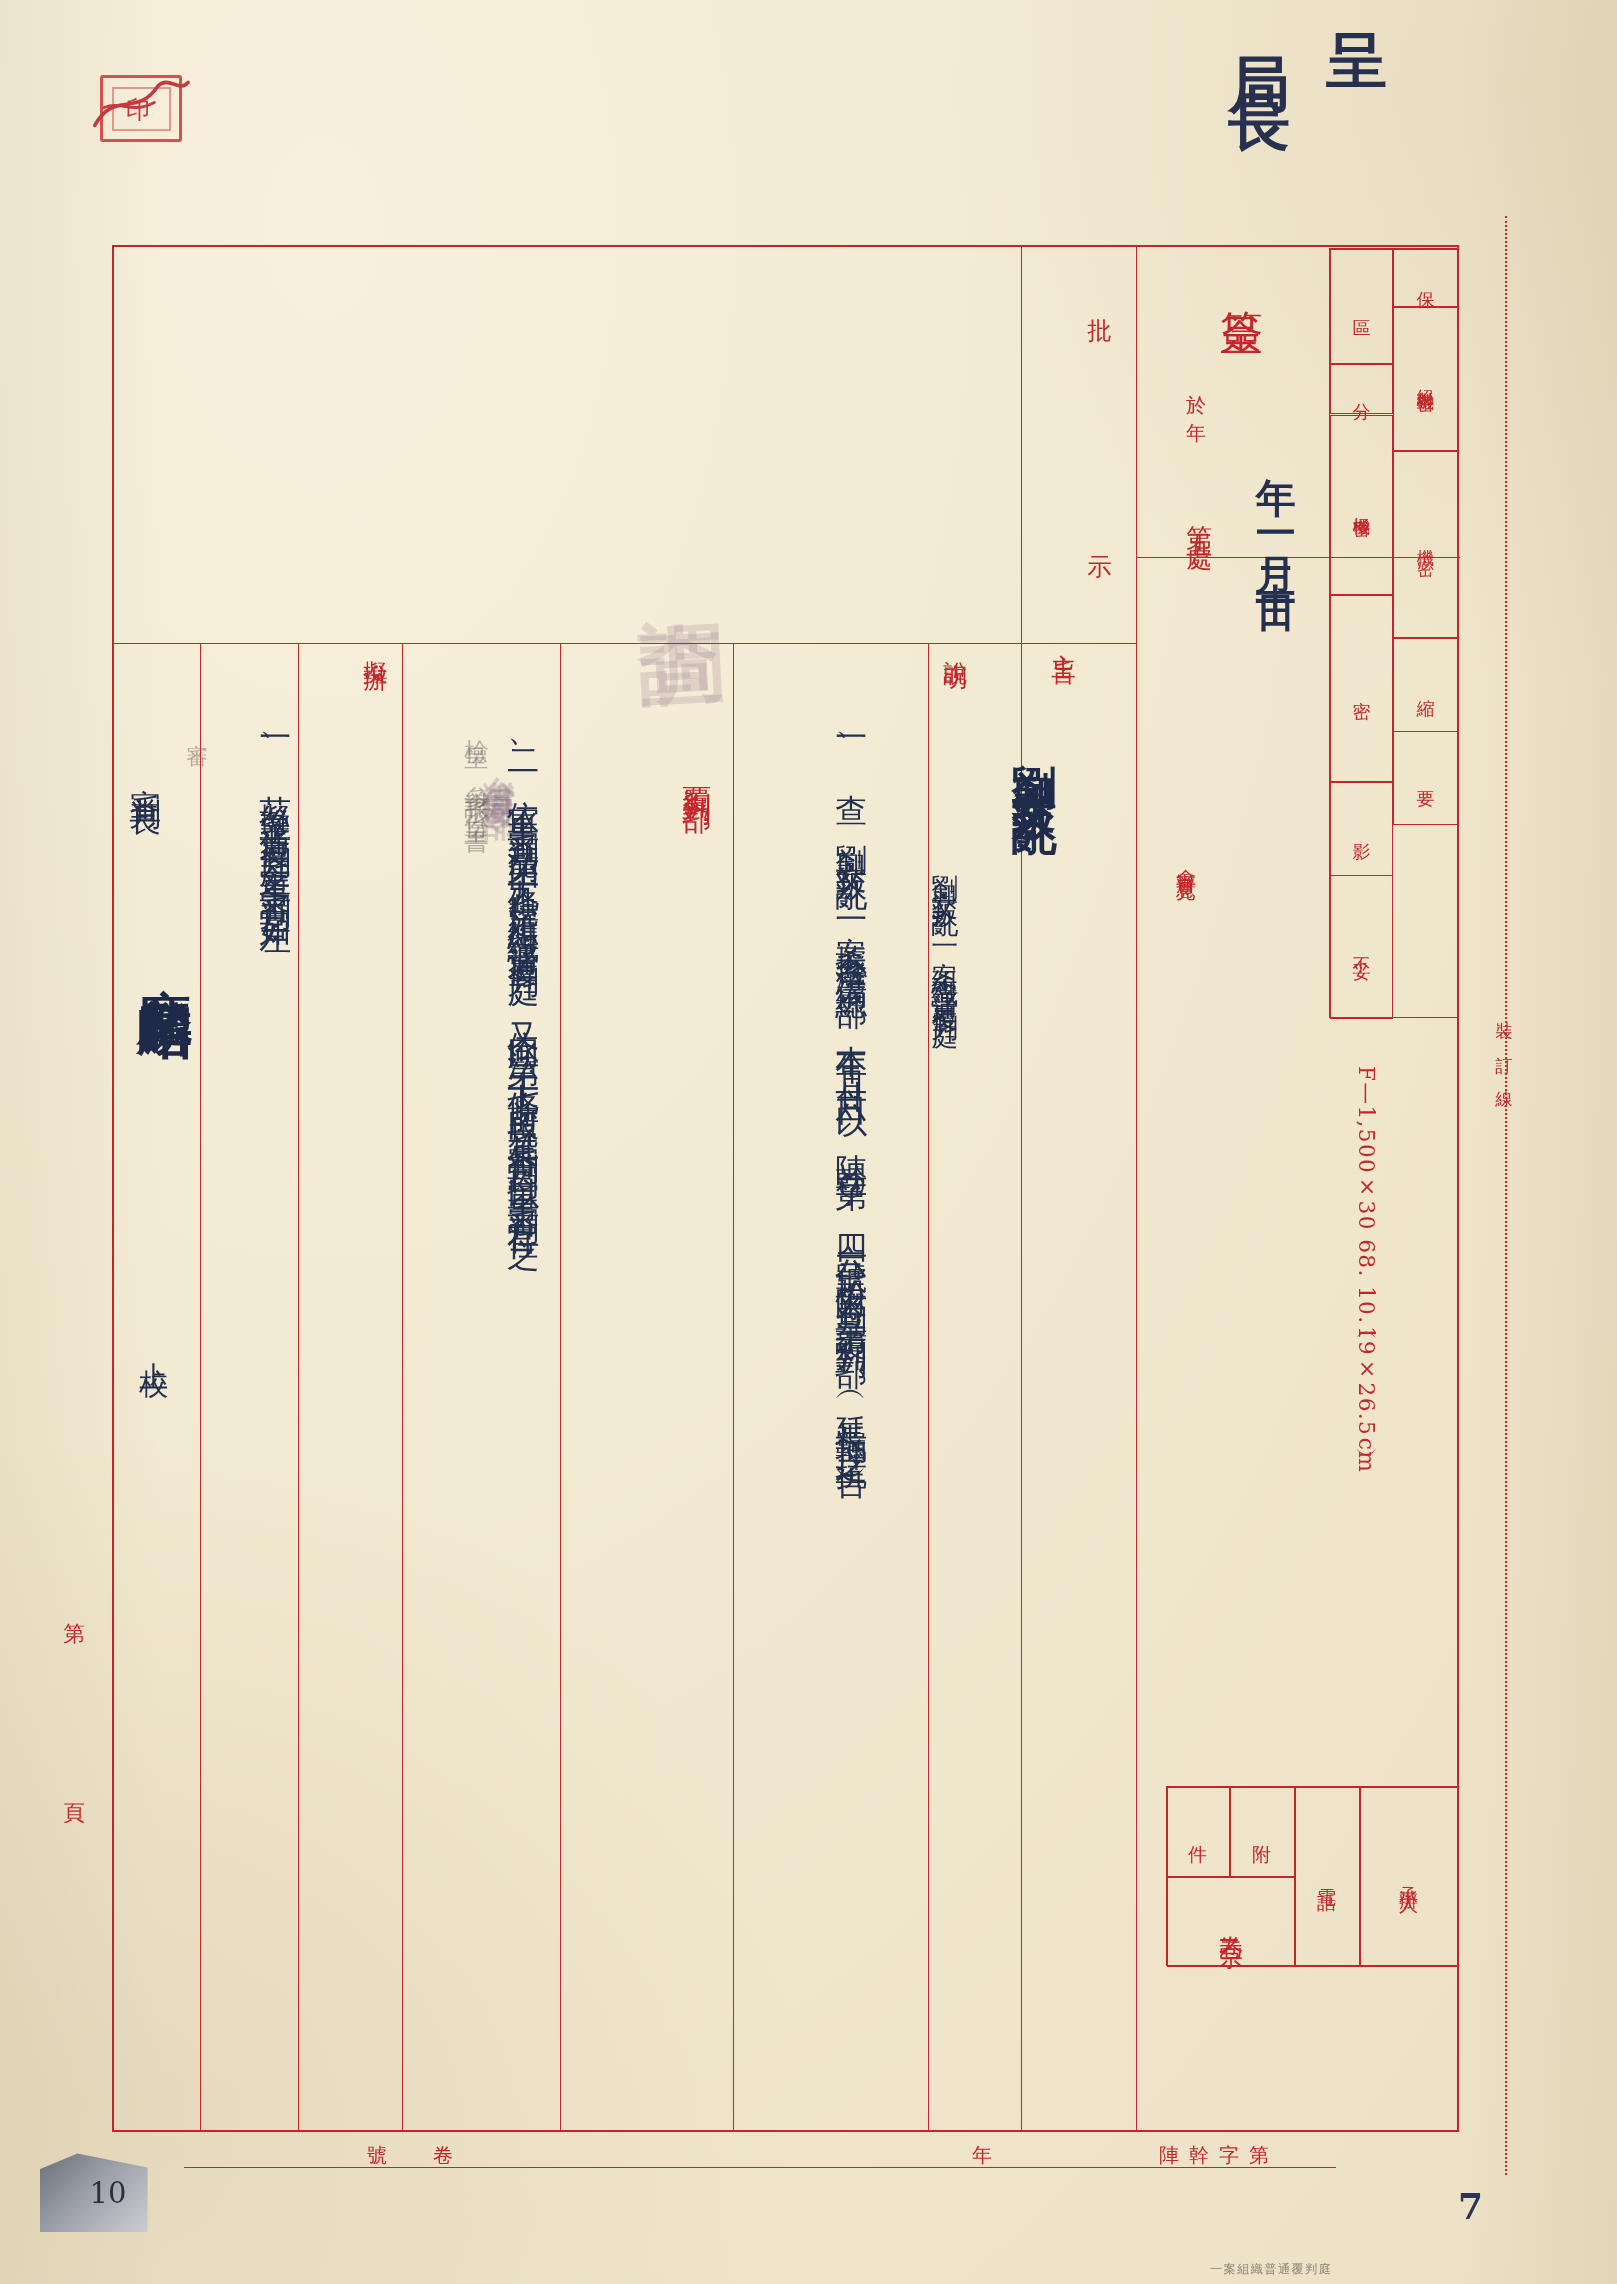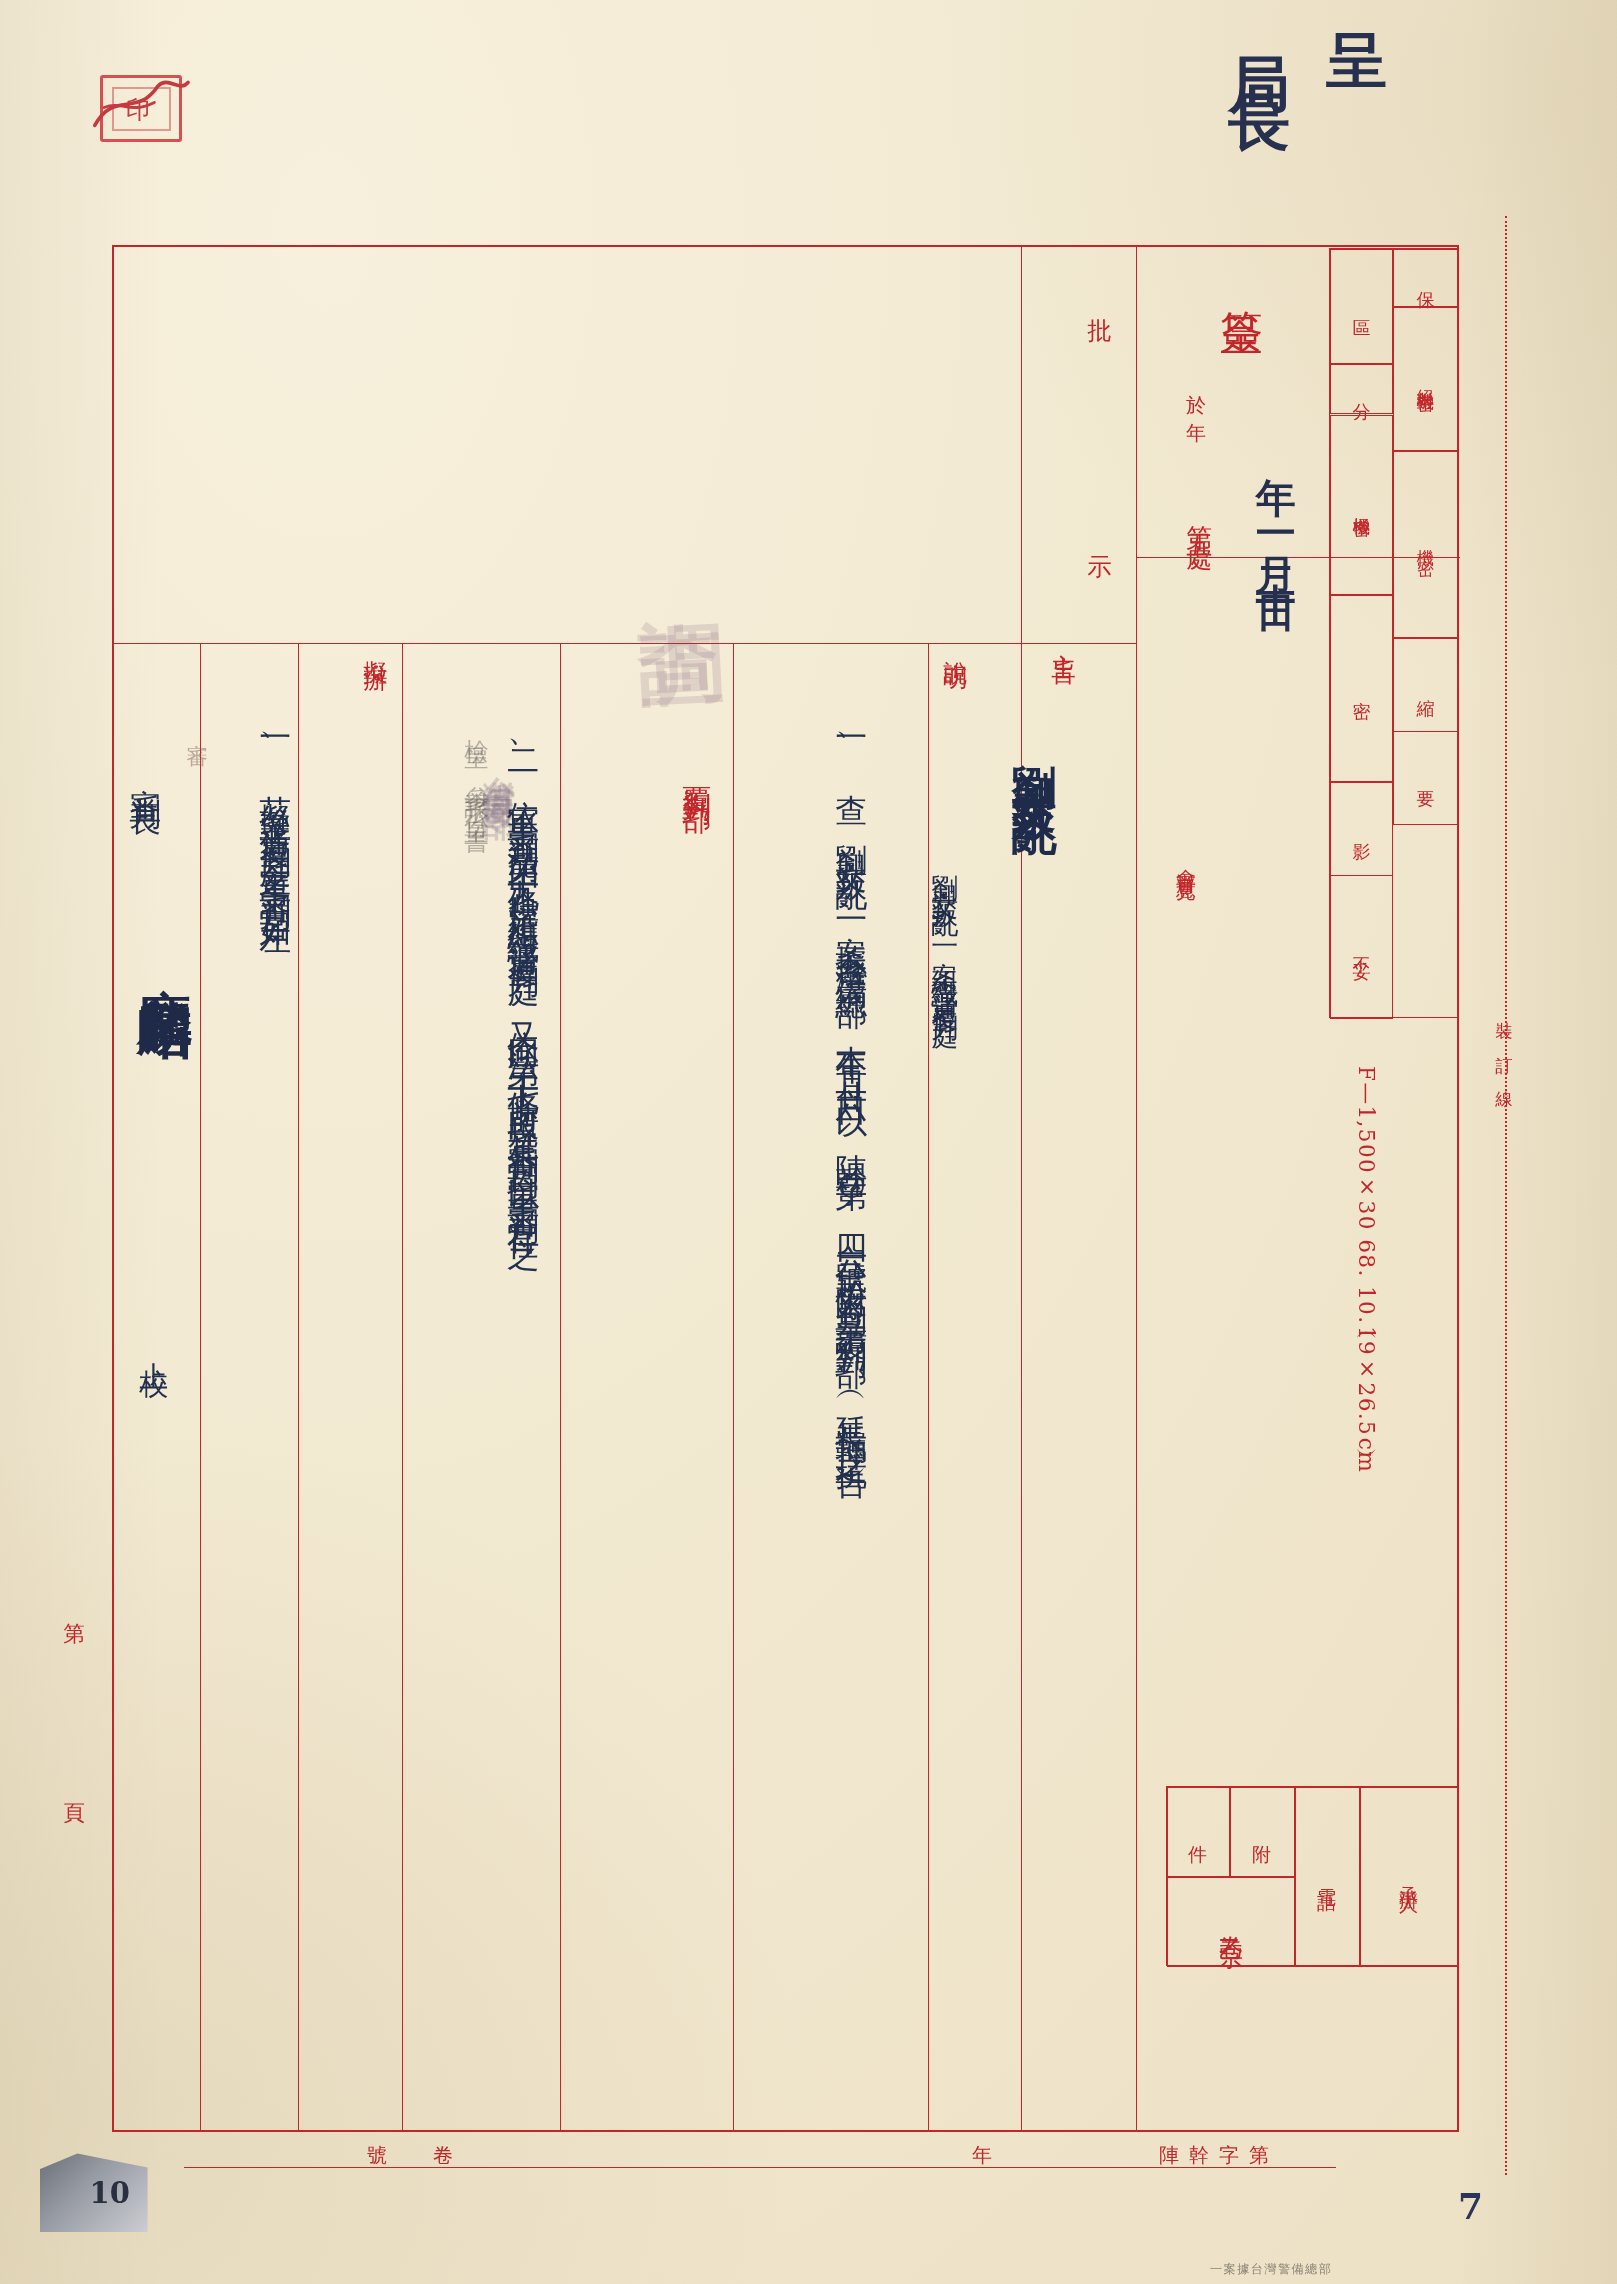--- a/index.html
+++ b/index.html
@@ -141,21 +141,21 @@
   #corner{
     position:absolute;left:21.6px;top:2139px;width:137px;height:101px;
   }
   #corner .blk{
     position:absolute;left:18px;top:14.4px;width:108px;height:79px;
     background:linear-gradient(135deg,#5d6370 0%,#8d93a0 40%,#c9ccd4 100%);
     clip-path:polygon(0 20%,35% 0,100% 18%,100% 100%,0 100%);
     opacity:.9;
   }
   #corner .num{
-    position:absolute;left:68px;top:37px;color:#2b3040;font-size:29px;font-weight:700;
+    position:absolute;left:68px;top:37px;color:#2b3040;font-size:29px;font-weight:400;
   }
 
   #footnote{
     position:absolute;left:1210px;top:2261px;color:#8b8576;font-size:12.2px;letter-spacing:1.4px;
   }
   #sidenote{
     position:absolute;left:1505px;top:576px;color:#9a917c;font-size:10.8px;letter-spacing:1.4px;
   }
   #pagenum-bl{
     position:absolute;left:1458px;top:2185px;color:#2b3558;font-size:36px;font-weight:700;
@@ -347,14 +347,14 @@
   <span style="position:absolute;left:979px;top:0;letter-spacing:10px;">陣幹字第</span>
 </div>
 <div id="bottomrule"></div>
 
 <div id="corner">
   <div class="blk"></div>
   <div class="num">10</div>
 </div>
 <div id="pagenum-bl">7</div>
 <div id="pagenum-bl2"></div>
-<div id="footnote">一案據台灣警備總部</div>
+<div id="footnote">一案組織普通覆判庭</div>
 
 
 </body></html>

